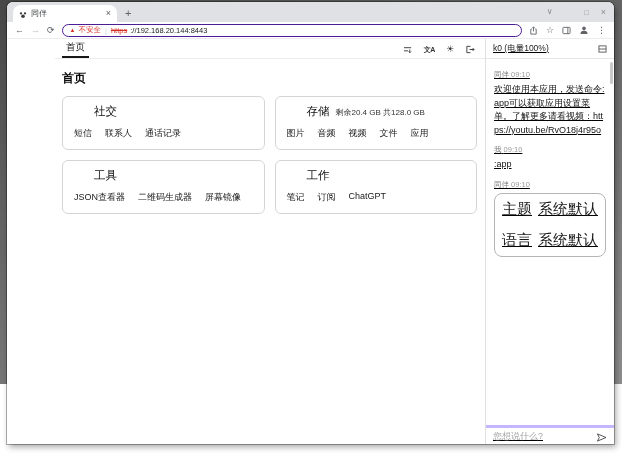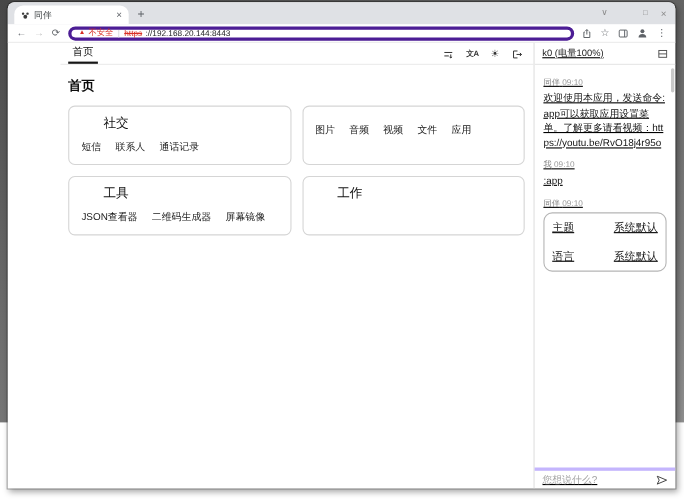--- a/index.html
+++ b/index.html
@@ -22,21 +22,21 @@
   .wincontrols { position:absolute; right:0; top:0; height:20px; display:flex; align-items:center; }
   .wc { color:#8a8a8a; font-size:8px; line-height:1; }
   .wc-min { margin-right:32px; }
   .wc-max { margin-right:12px; font-size:7px; }
   .wc-close { margin-right:8px; font-size:9px; }
 
   .toolbar { height:17px; background:#fff; display:flex; align-items:center;
              padding:0 8px; gap:7px; border-bottom:1px solid #ececec; flex:0 0 auto; }
   .navico { font-size:9px; color:#5f6368; line-height:1; }
   .navico.disabled { color:#bdbdbd; }
-  .urlbar { flex:1; height:13px; border:3px solid #4c1d95; border-radius:7px;
+  .urlbar { flex:1; height:13px; border:1px solid #4c1d95; border-radius:7px;
             display:flex; align-items:center; padding:0 7px; gap:3px; background:#fff; }
   .warn-tri { color:#d93025; font-size:6px; line-height:1; }
   .warn-txt { color:#d93025; font-size:7.5px; }
   .url-div { color:#d0d3d6; font-size:7.5px; margin:0 1px; }
   .url-scheme { color:#d93025; font-size:7.5px; text-decoration:line-through; }
   .url-rest { color:#202124; font-size:7.5px; }
   .tb-icons { display:flex; align-items:center; gap:8px; }
   .tbico { color:#5f6368; font-size:9px; line-height:1; display:flex; align-items:center; }
 
   
@@ -64,21 +64,21 @@
   .sidebar { width:129px; border-left:1px solid #e0e0e0; display:flex; flex-direction:column; flex:0 0 auto;text-decoration:underline; }
   .sb-header { height:20px; border-bottom:1px solid #e6e6e6; display:flex; align-items:center;
                padding:0 7px; font-size:8.5px; color:#222; flex:0 0 auto; }
   .sb-collapse { margin-left:auto; display:flex; align-items:center; }
   .sb-msgs { flex:1; position:relative; padding:3px 8px 0; overflow:hidden; }
   .msg-meta { font-size:7.5px; color:#9a9a9a; margin:8px 0 3px; }
   .msg-sender { color:#7d7d7d; }
   .msg-text { font-size:9px; color:#141414; line-height:1.5; word-break:break-all; }
   .settings-box { border:1px solid #b5b5b5; border-radius:8px; margin-top:3px; background:#fff; }
   .set-row { display:flex; justify-content:space-between; align-items:center;
-             padding:6px 7px; font-size:10px; color:#1a1a1a; }
+             padding:6px 7px; font-size:15px; color:#1a1a1a; }
   .scroll-thumb { position:absolute; right:1px; top:3px; width:3px; height:22px;
                   background:#c9c9c9; border-radius:2px; }
   .sb-input { height:19px; border-top:3px solid #c4b5fd; display:flex; 
               padding:0 7px; gap:4px; flex:0 0 auto; }
   .sb-input input { border:none; outline:none; flex:1; font-size:9px; color:#333; min-width:0;
                     font-family:"Liberation Sans","DejaVu Sans",sans-serif; background:transparent; }
   .sb-input input::placeholder { color:#a3a3a3; }
 </style>
 </head>
 <body>
@@ -174,20 +174,24 @@
                   <span class="card-title">社交</span>
                 </div>
               <div class="card-links">
                 <span class="card-link">短信</span>
                 <span class="card-link">联系人</span>
                 <span class="card-link">通话记录</span>
               </div>
             </div>
 
             <div class="card">
+              <div class="card-title-row">
+                <span class="card-title">存储</span>
+                <span class="card-sub">剩余20.4 GB 共128.0 GB</span>
+              </div>
               <div class="card-links">
                 <span class="card-link">图片</span>
                 <span class="card-link">音频</span>
                 <span class="card-link">视频</span>
                 <span class="card-link">文件</span>
                 <span class="card-link">应用</span>
               </div>
             </div>
 
             <div class="card">
@@ -198,20 +202,25 @@
                 <span class="card-link">JSON查看器</span>
                 <span class="card-link">二维码生成器</span>
                 <span class="card-link">屏幕镜像</span>
               </div>
             </div>
 
             <div class="card">
               <div class="card-title-row">
                   <span class="card-title">工作</span>
                 </div>
+              <div class="card-links">
+                <span class="card-link">笔记</span>
+                <span class="card-link">订阅</span>
+                <span class="card-link">ChatGPT</span>
+              </div>
             </div>
 
           </div>
         </div>
       </div>
 
       <div class="sidebar">
         <div class="sb-header">
           <span>k0 (电量100%)</span>
           <span class="sb-collapse">

